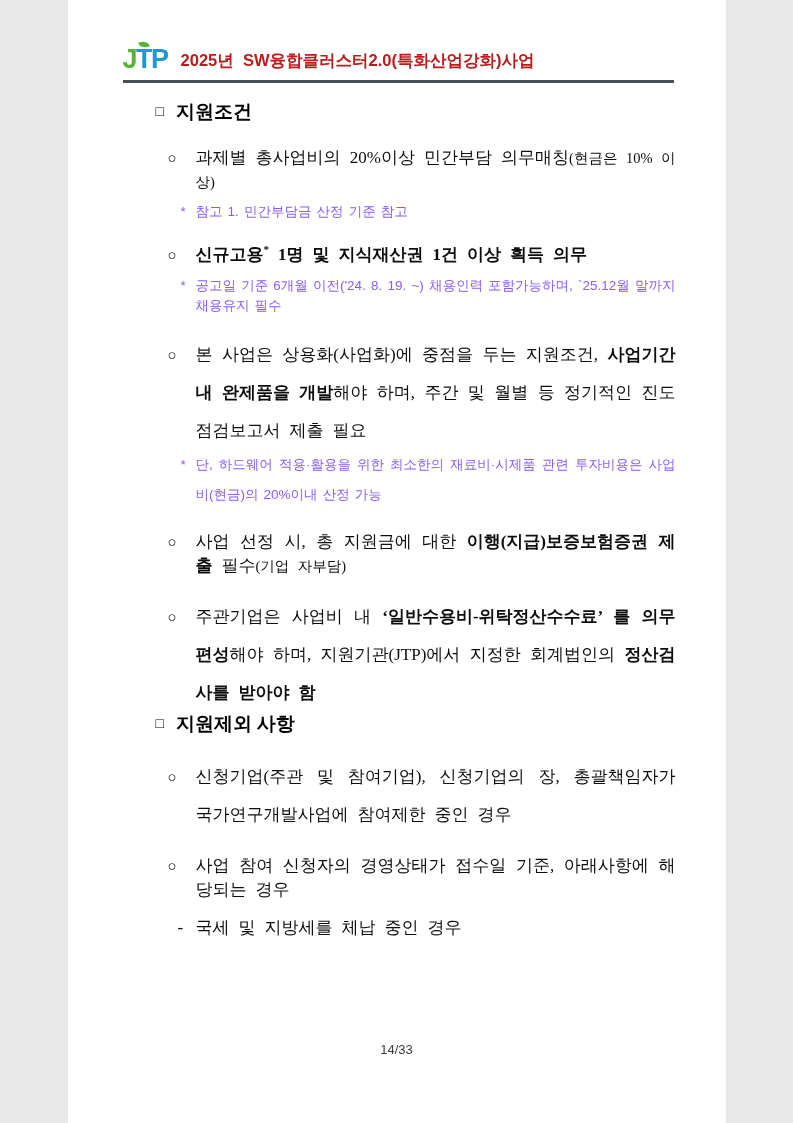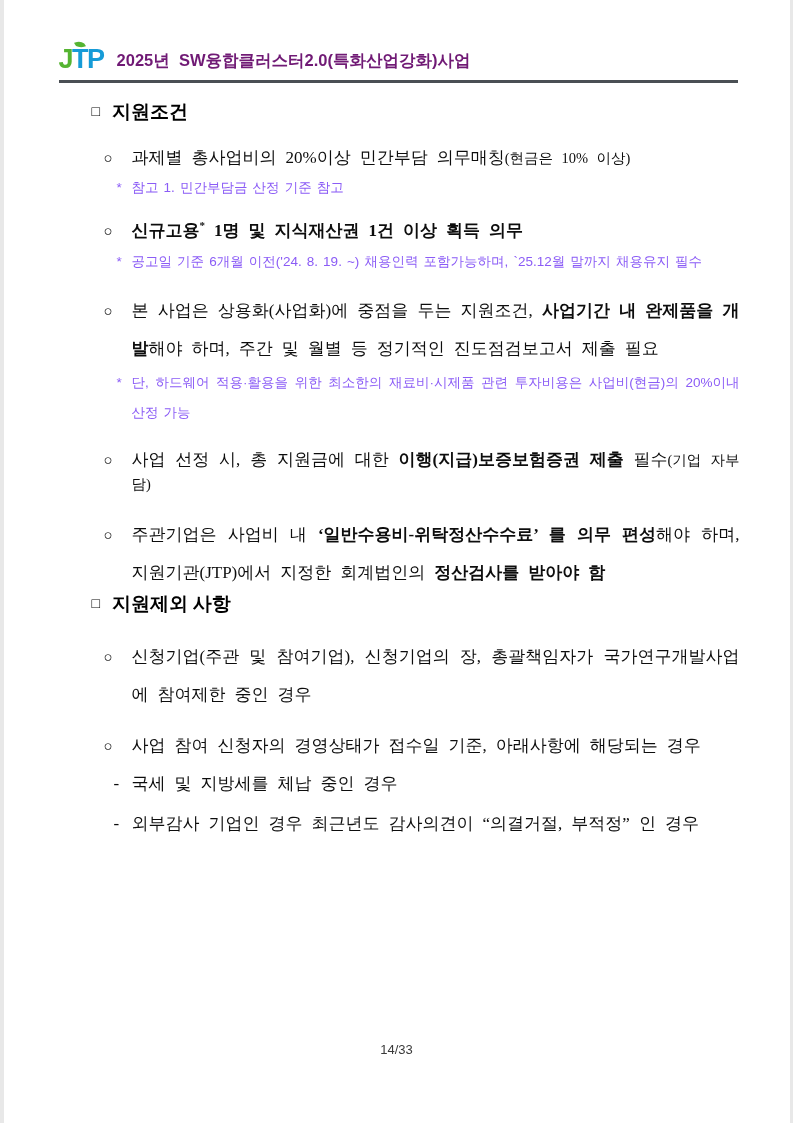--- a/index.html
+++ b/index.html
@@ -1,18 +1,18 @@
 <!DOCTYPE html>
 <html lang="ko"><head>
 <meta charset="utf-8">
 <title>Document</title>
 <style>
   html,body { margin:0; padding:0; background:#e8e8e8; }
   .page {
-    position:relative; width:786px; height:1123px; margin:0 auto;
+    position:relative; width:658px; height:1123px; margin:0 auto;
     background:#ffffff; overflow:hidden;
     font-family:"Liberation Serif","DejaVu Serif",serif;
     color:#0d0d0d;
   }
 
   
   .header { position:absolute; left:55px; right:52px; top:46px; }
   .header-row {
     display:flex; align-items:center;
     border-bottom:3px solid #4a4f54; padding-bottom:7px;
@@ -25,21 +25,21 @@
   .logo-j  { color:#55b431; }
   .logo-tp { color:#169bd7; }
   .logo-leaf {
     position:absolute; left:16px; top:-5px; width:10px; height:7px;
     background:#55b431; border-radius:0 90% 0 90%;
     transform:rotate(-18deg);
   }
   .header-title {
     margin-left:13px; padding-top:3px;
     font-family:"Liberation Sans","DejaVu Sans",sans-serif;
-    font-weight:bold; font-size:16.5px; color:#701a75; white-space:pre;
+    font-weight:bold; font-size:16.5px; color:#b91c1c; white-space:pre;
   }
 
   
   .content { position:absolute; left:88px; right:50px; top:100px; }
 
   .h1 { font-size:19px; font-weight:bold; line-height:24px; color:#000; }
   .sq { font-size:14px; margin-right:12px; position:relative; top:-2px; font-weight:normal; }
 
   .bullet {
     font-size:17px; line-height:24px; padding-left:40px;
@@ -142,23 +142,20 @@
 
     <div class="bullet mb14">
       <span class="bm">○</span><span>사업 참여 신청자의 경영상태가 접수일 기준, 아래사항에 해당되는 경우</span>
     </div>
 
     <div class="dash mb16">
       <span class="dm">-</span><span>국세 및 지방세를 체납 중인 경우</span>
     </div>
 
 
-    <div class="dash">
-      <span class="dm">-</span><span>외부감사 기업인 경우 최근년도 감사의견이 “의결거절, 부적정” 인 경우</span>
-    </div>
 
   </main>
 
   <footer class="footer">
     <span>14/33</span>
   </footer>
 
 </div>
 
 </body></html>

